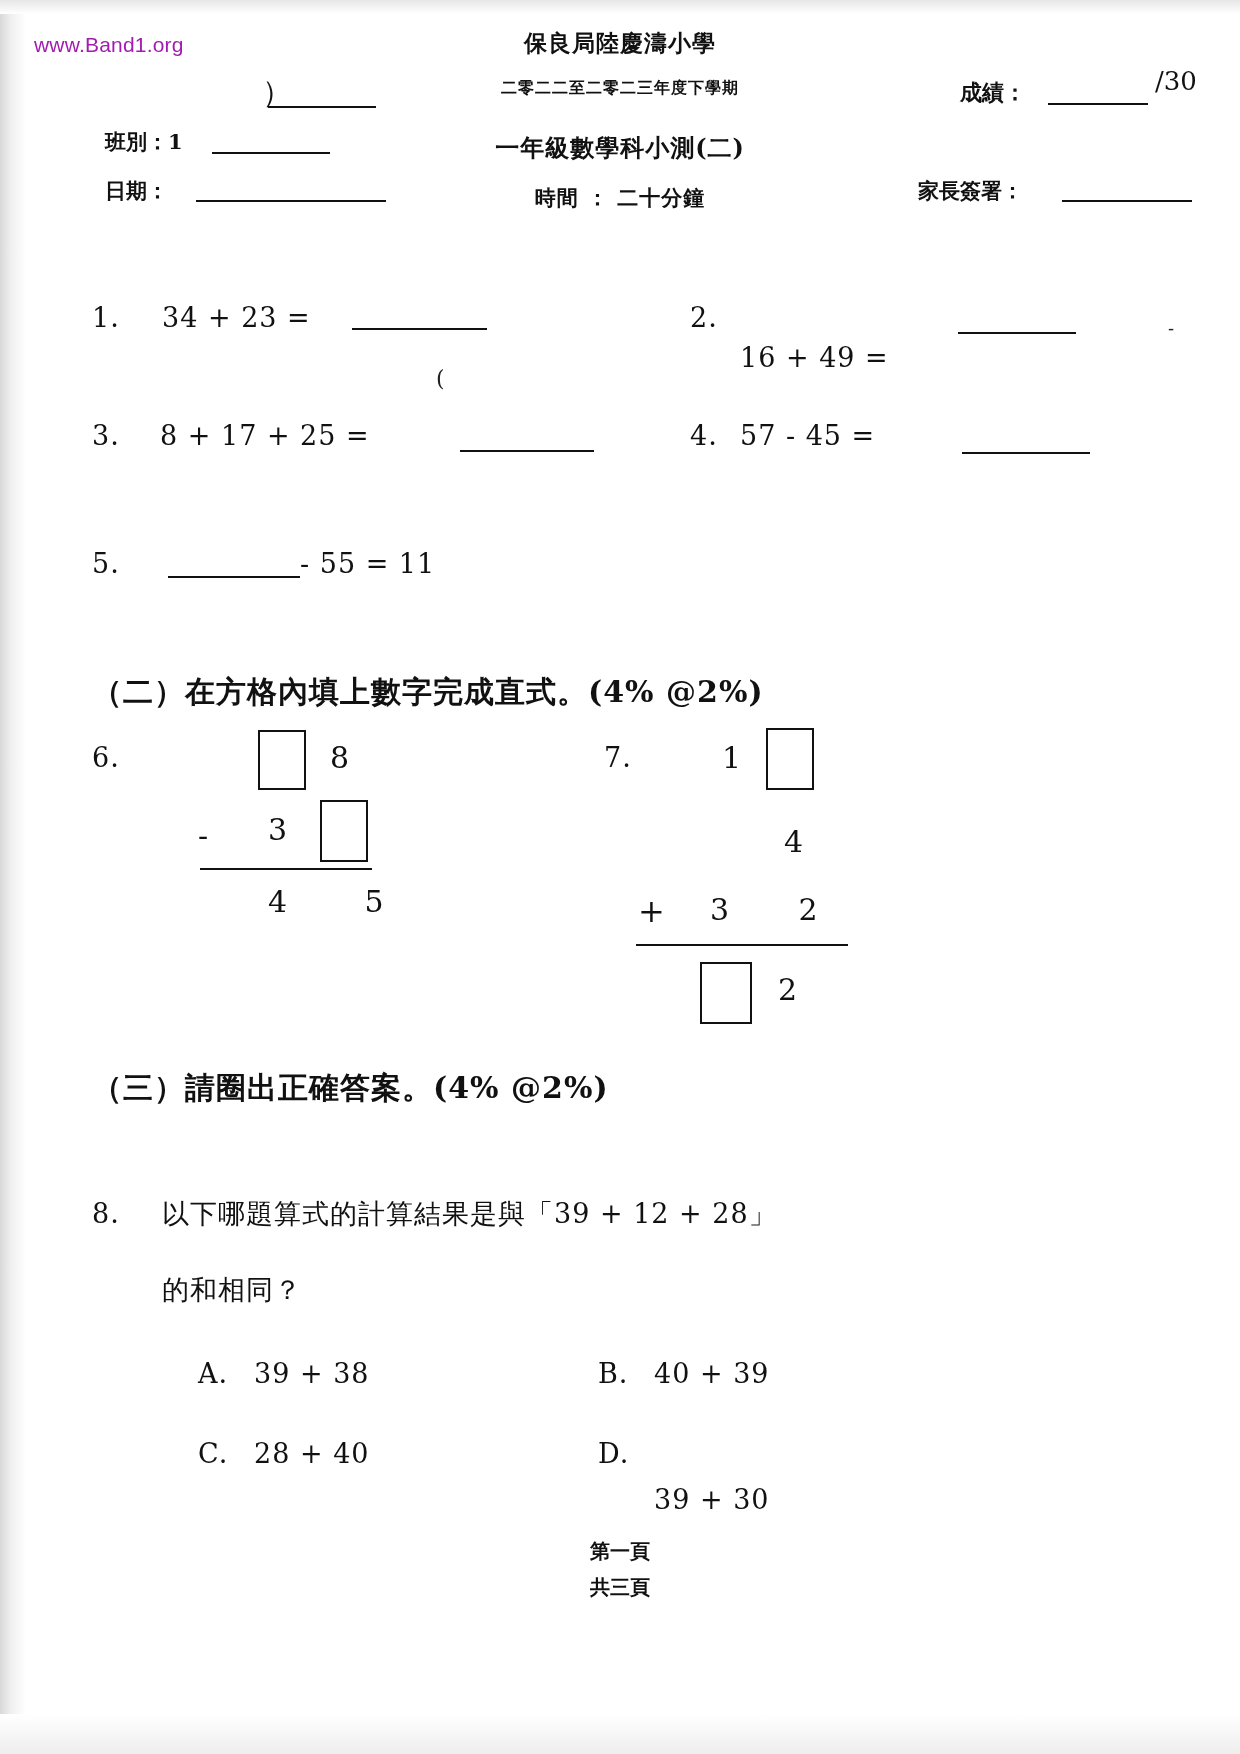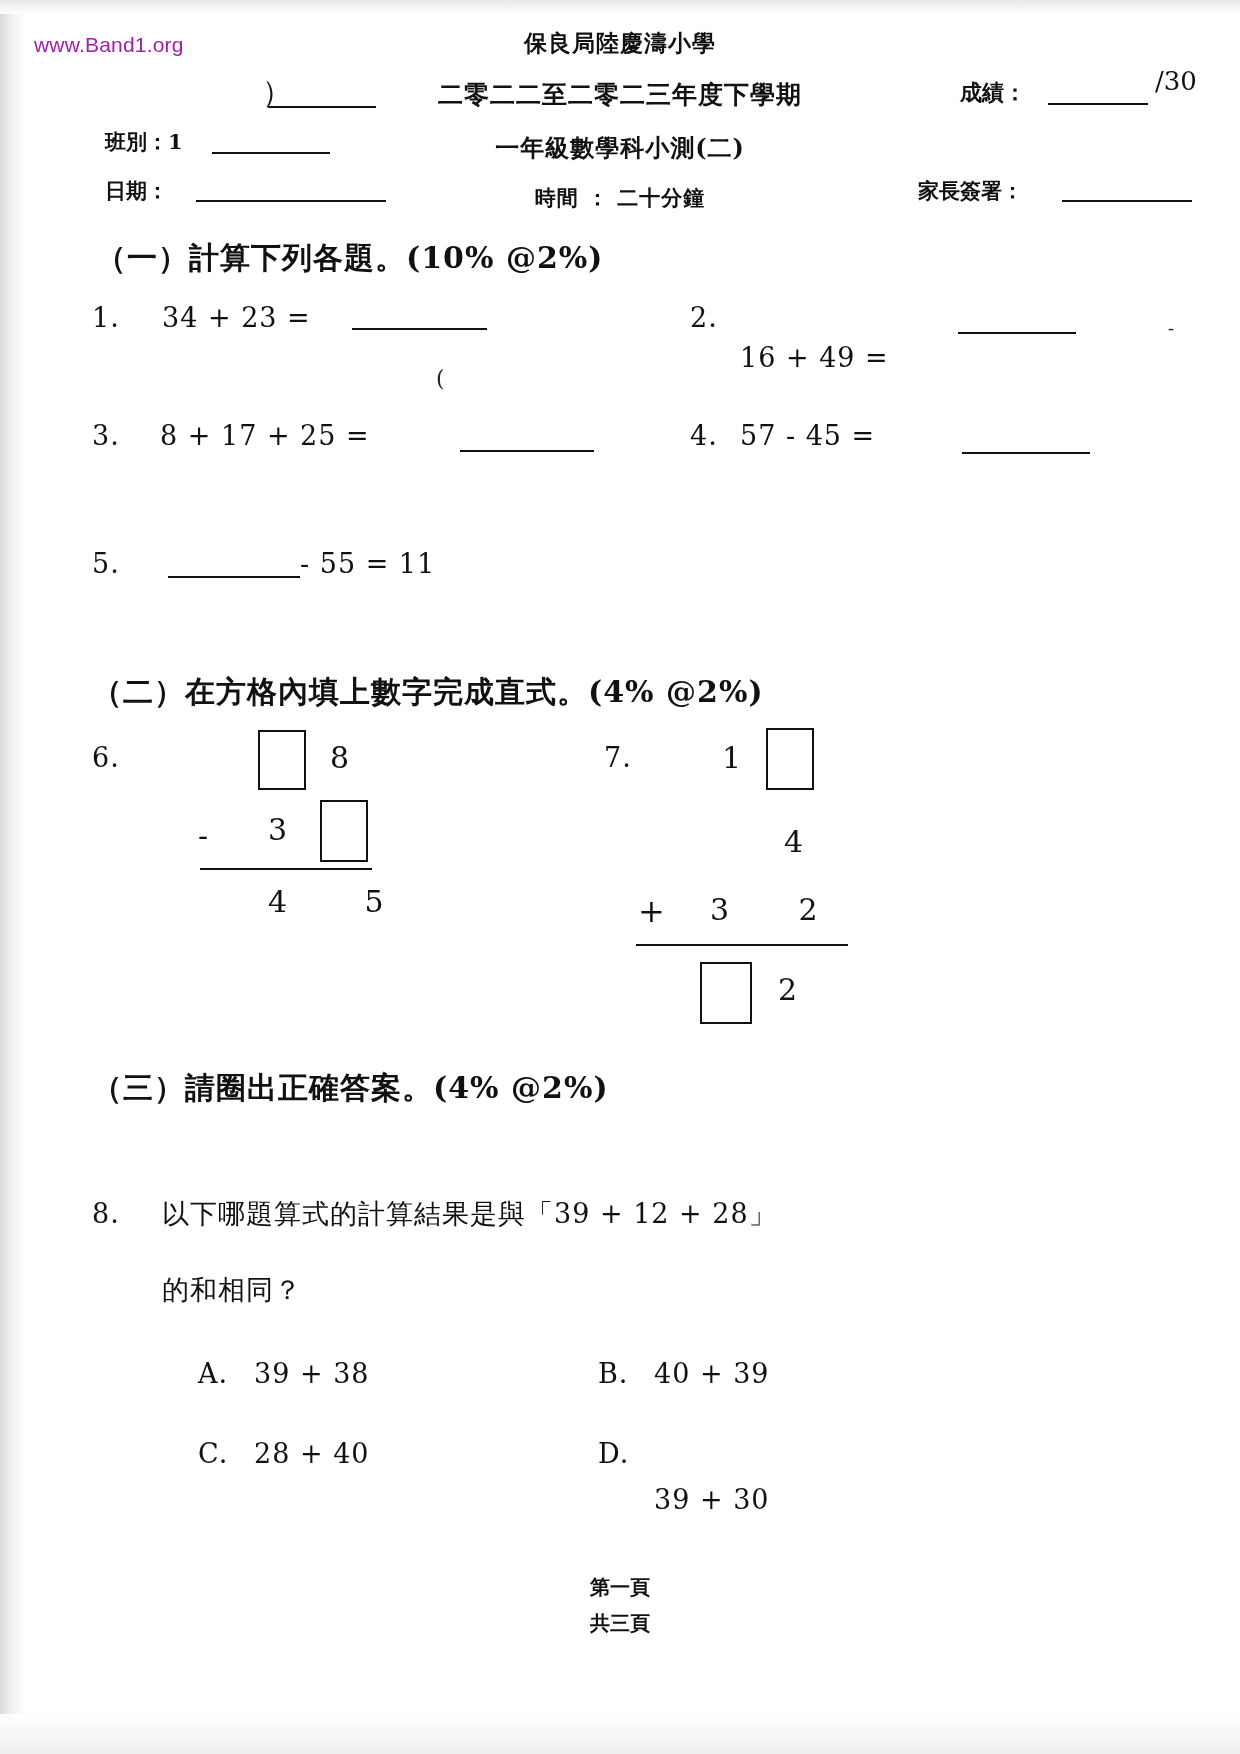--- a/index.html
+++ b/index.html
@@ -60,21 +60,21 @@
     text-align: center;
     font-size: 23px;
     font-weight: bold;
     letter-spacing: 1px;
   }
   .line2 {
     position: absolute;
     left: 0; top: 78px;
     width: 1240px;
     text-align: center;
-    font-size: 25px;
+    font-size: 16px;
     font-weight: bold;
     letter-spacing: 1px;
   }
   .title-sub {
     position: absolute;
     left: 0; top: 132px;
     width: 1240px;
     text-align: center;
     font-size: 24px;
     font-weight: bold;
@@ -178,21 +178,20 @@
     position: absolute;
     border-bottom: 2.5px solid #111;
   }
   .footer {
     position: absolute;
     left: 0;
     width: 1240px;
     text-align: center;
     font-size: 20px;
     font-weight: bold;
-    margin-top: 36px;
   }
   .tiny-mark {
     position: absolute;
     font-size: 18px;
     color: #222;
   }
 </style>
 </head>
 <body>
 
@@ -218,21 +217,20 @@
 
   <div class="class-row cn">班別：1</div>
   <div class="class-blank"></div>
 
   <div class="date-row cn">日期：</div>
   <div class="date-blank"></div>
 
   <div class="parent-row cn">家長簽署：</div>
   <div class="parent-blank"></div>
 
-  <div class="section-head cn" style="left:96px; top:238px;">（一）計算下列各題。(10% @2%)</div>
 
   <div class="q" style="left:92px; top:302px;">1.</div>
   <div class="q" style="left:162px; top:302px;">34 + 23 =</div>
   <div class="blank-line" style="left:352px; top:328px; width:135px;"></div>
 
   <div class="q" style="left:690px; top:302px;">2.</div>
   <div class="q" style="left:740px; top:302px;margin-top:40px;">16 + 49 =</div>
   <div class="blank-line" style="left:958px; top:332px; width:118px;"></div>
   <div class="tiny-mark" style="left:1168px; top:318px;">-</div>
 

